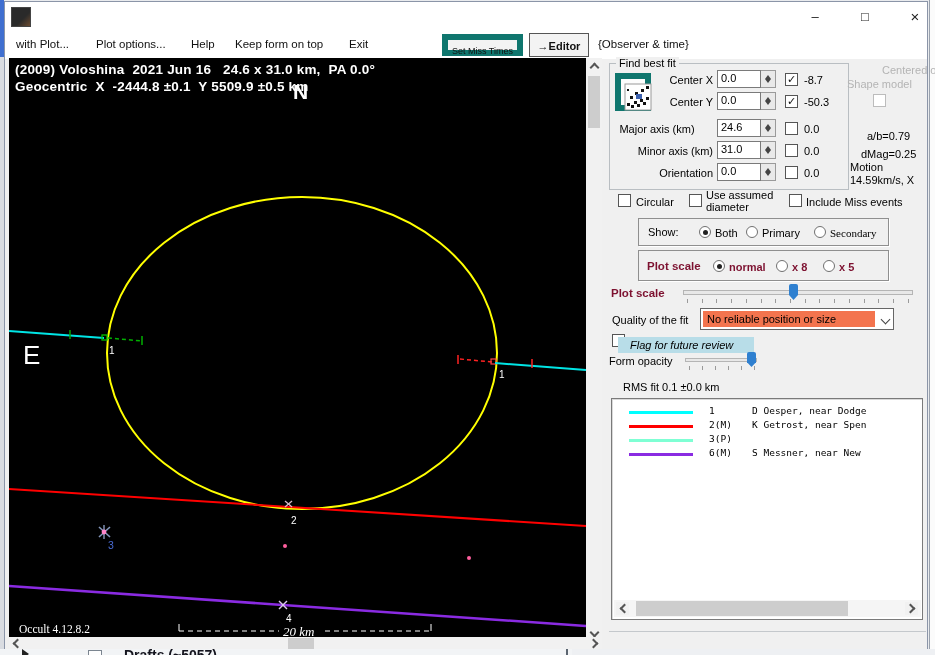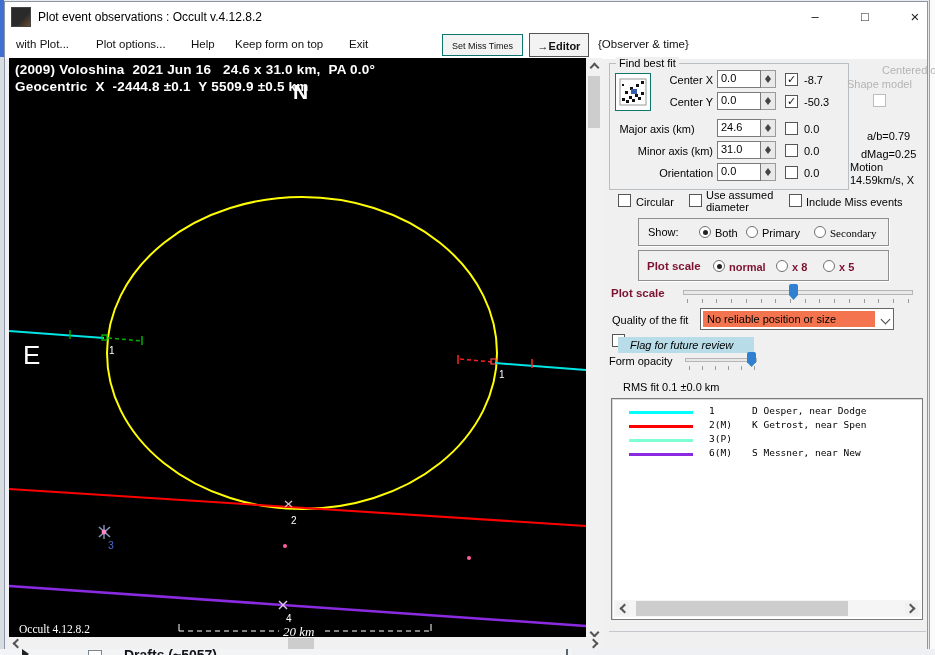--- a/index.html
+++ b/index.html
@@ -8,21 +8,21 @@
   .abs{position:absolute;}
   
   #window{left:4px;top:1px;width:924px;height:649px;background:#f0f0f0;
           border:1px solid #8b95a8;box-sizing:border-box;}
   #titlebar{left:0;top:0;width:100%;height:30px;background:#ffffff;}
   #app-icon{left:6px;top:5px;width:20px;height:20px;background:linear-gradient(135deg,#2a2a2a 60%,#6b4a2f);border:1px solid #444;box-sizing:border-box;}
   #title-text{left:33px;top:8px;font-size:12px;}
   .wbtn{top:5px;width:28px;height:20px;text-align:center;line-height:20px;font-size:13px;color:#222;}
   #menubar{left:0;top:30px;width:100%;height:27px;background:#ffffff;}
   .menu-item{top:6px;font-size:11.5px;color:#111;}
-  .toolbtn{box-sizing:border-box;background:#f3f3f3;border:1px solid #0f766e;text-align:center;color:#111;}
+  .toolbtn{box-sizing:border-box;background:#f3f3f3;border:6px solid #0f766e;text-align:center;color:#111;}
   
   #plot{left:4px;top:56px;width:577px;height:583px;background:#000;overflow:hidden;}
   .plot-hdr{position:absolute;left:6px;color:#fff;font-weight:bold;font-size:13.5px;letter-spacing:.2px;white-space:pre;}
   
   .sb{background:#f1f1f1;}
   .sb-btn{background:#f1f1f1;display:flex;align-items:center;justify-content:center;}
   .chev{width:5px;height:5px;border-left:2px solid #555;border-bottom:2px solid #555;display:inline-block;}
   .chev.up{transform:rotate(135deg);margin-top:3px;}
   .chev.down{transform:rotate(-45deg);margin-bottom:3px;}
   .chev.left{transform:rotate(45deg);margin-left:3px;}
@@ -63,21 +63,20 @@
 <div id="root">
 
   <div class="abs" style="left:0;top:0;width:4px;height:57px;background:#3f6fd0;"></div>
   <div class="abs" style="left:0;top:57px;width:4px;height:592px;background:#d9dce1;"></div>
   <div class="abs" style="left:929px;top:0;width:6px;height:655px;background:#fbfbfb;border-left:1px solid #9aa2ad;"></div>
 
   <div id="window" class="abs">
 
     <div id="titlebar" class="abs">
       <div id="app-icon" class="abs"></div>
-      <div id="title-text" class="abs">Plot event observations : Occult v.4.12.8.2</div>
       <div class="abs wbtn" style="left:796px;">–</div>
       <div class="abs wbtn" style="left:846px;">□</div>
       <div class="abs wbtn" style="left:896px;font-size:15px;">×</div>
     </div>
 
     <div id="menubar" class="abs">
       <div class="abs menu-item" style="left:11px;">with Plot...</div>
       <div class="abs menu-item" style="left:91px;">Plot options...</div>
       <div class="abs menu-item" style="left:186px;">Help</div>
       <div class="abs menu-item" style="left:230px;">Keep form on top</div>

